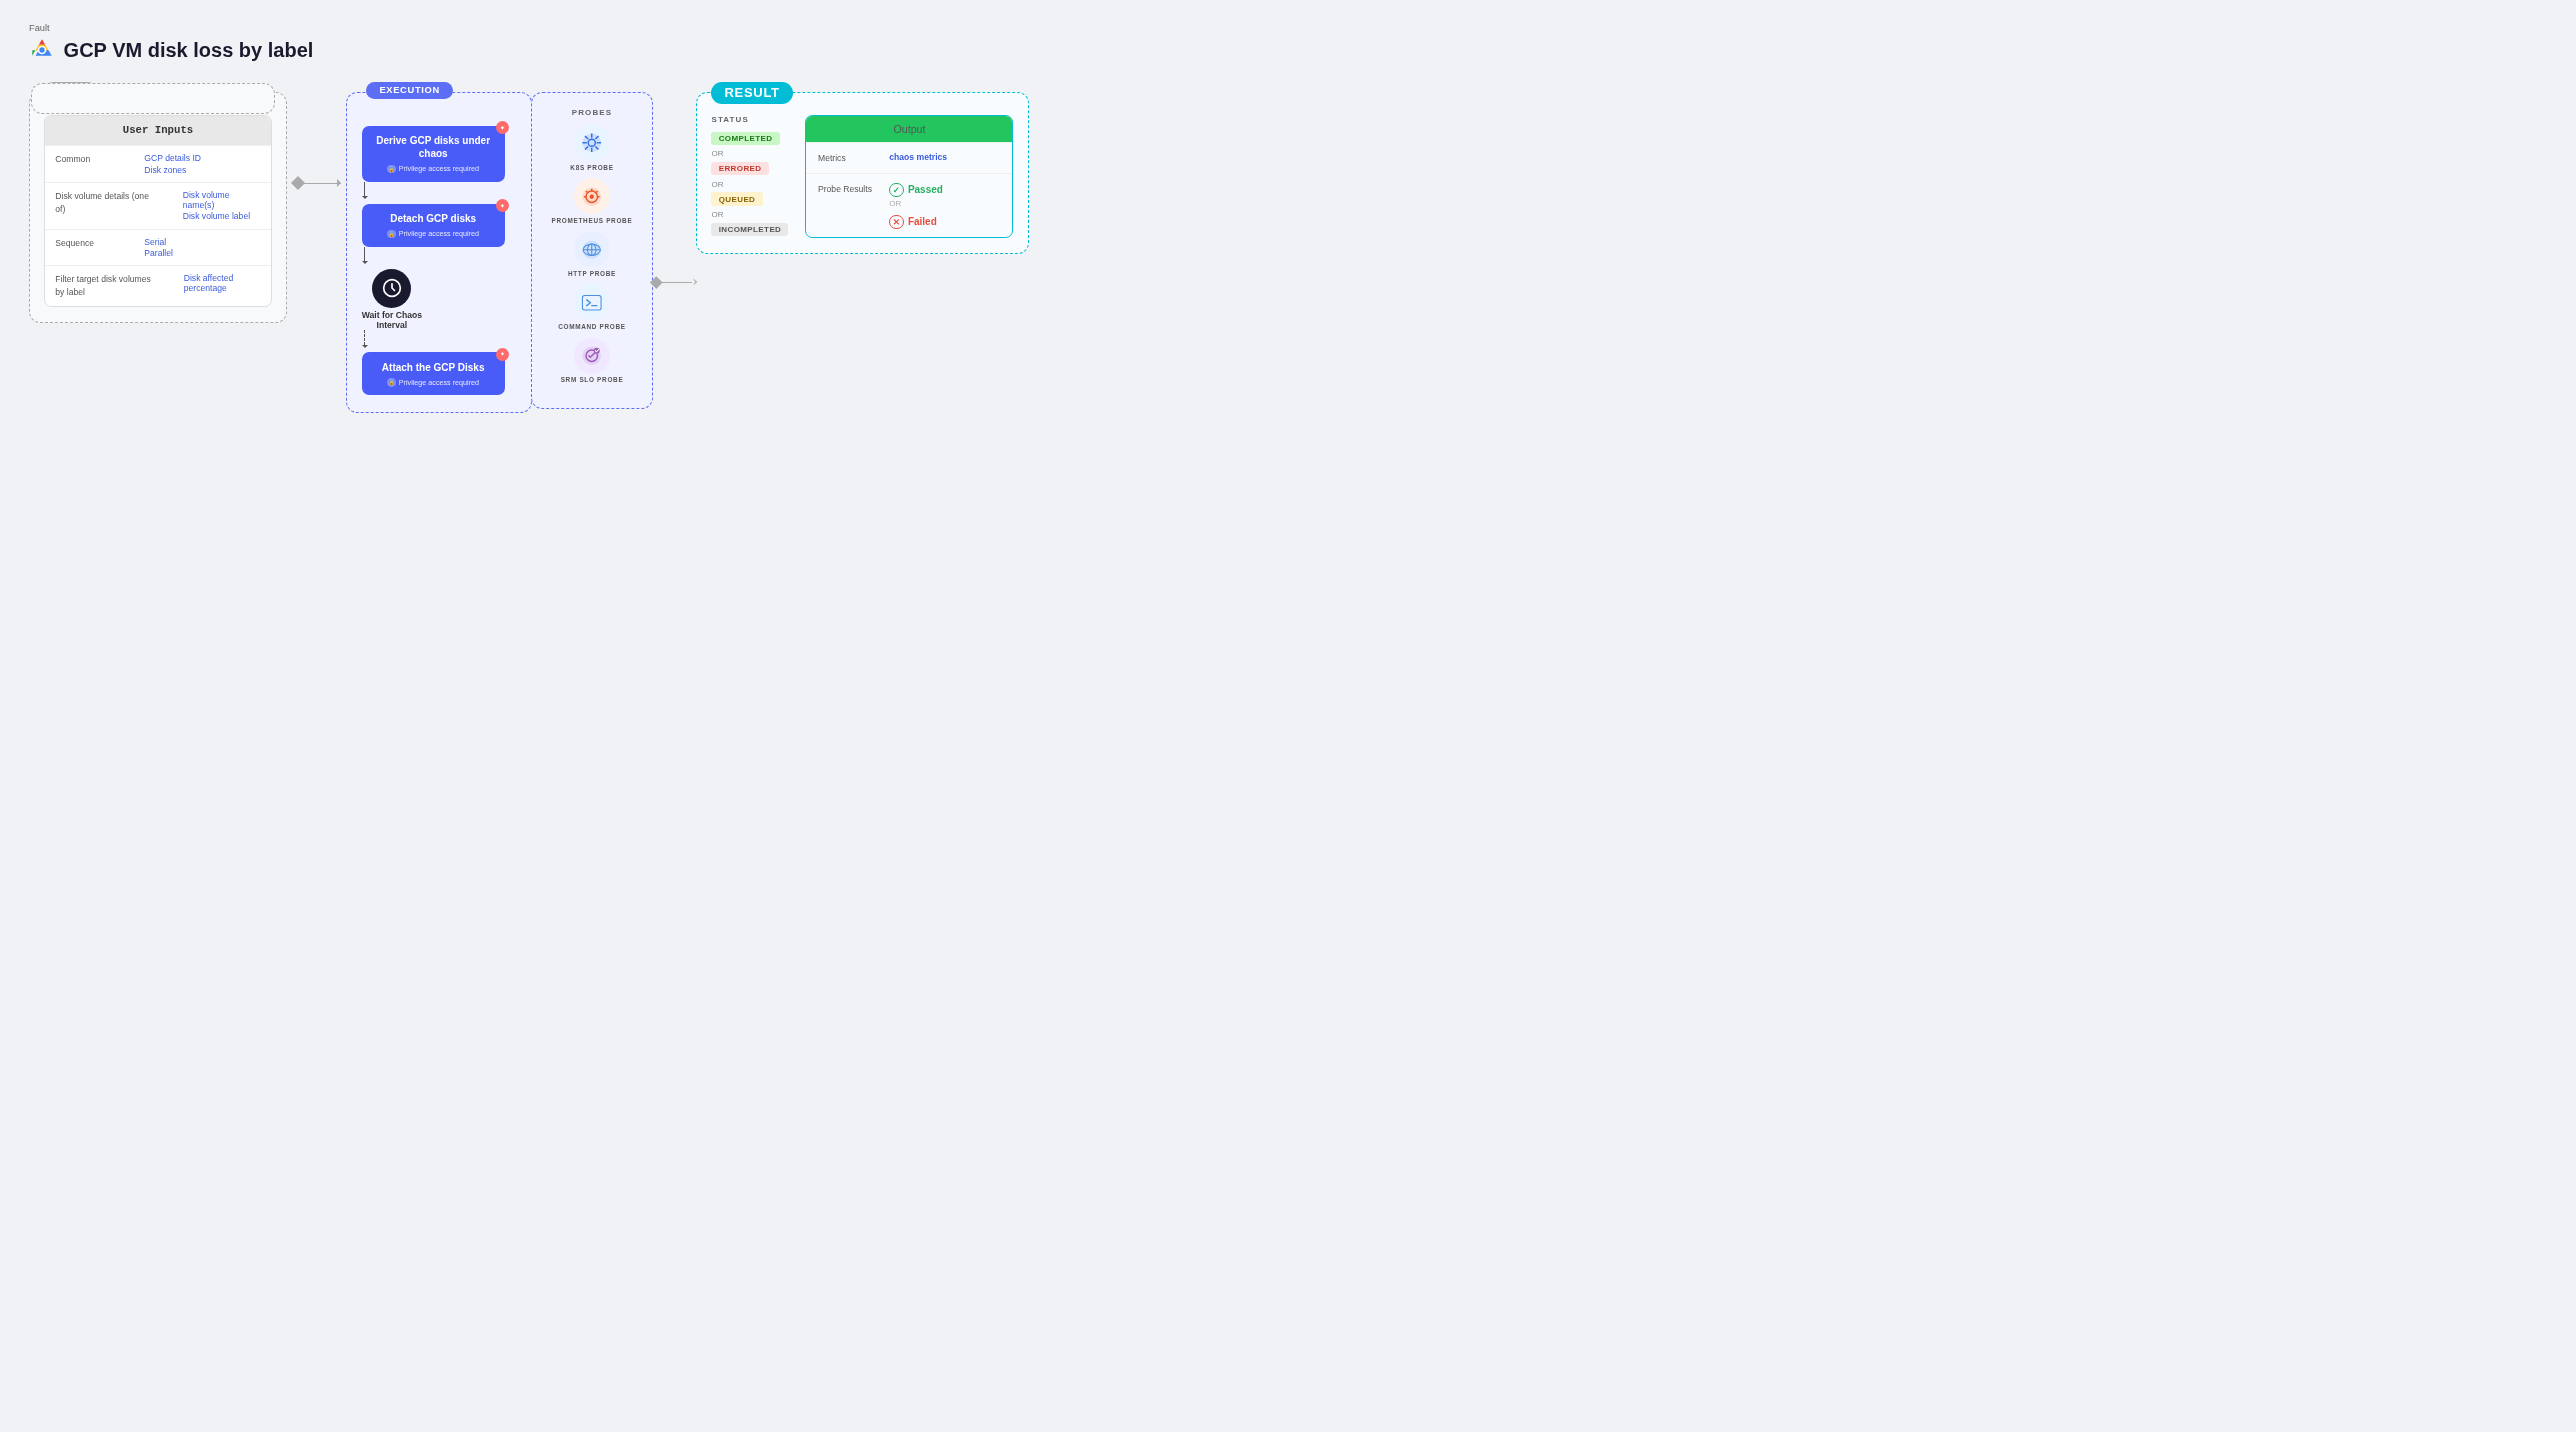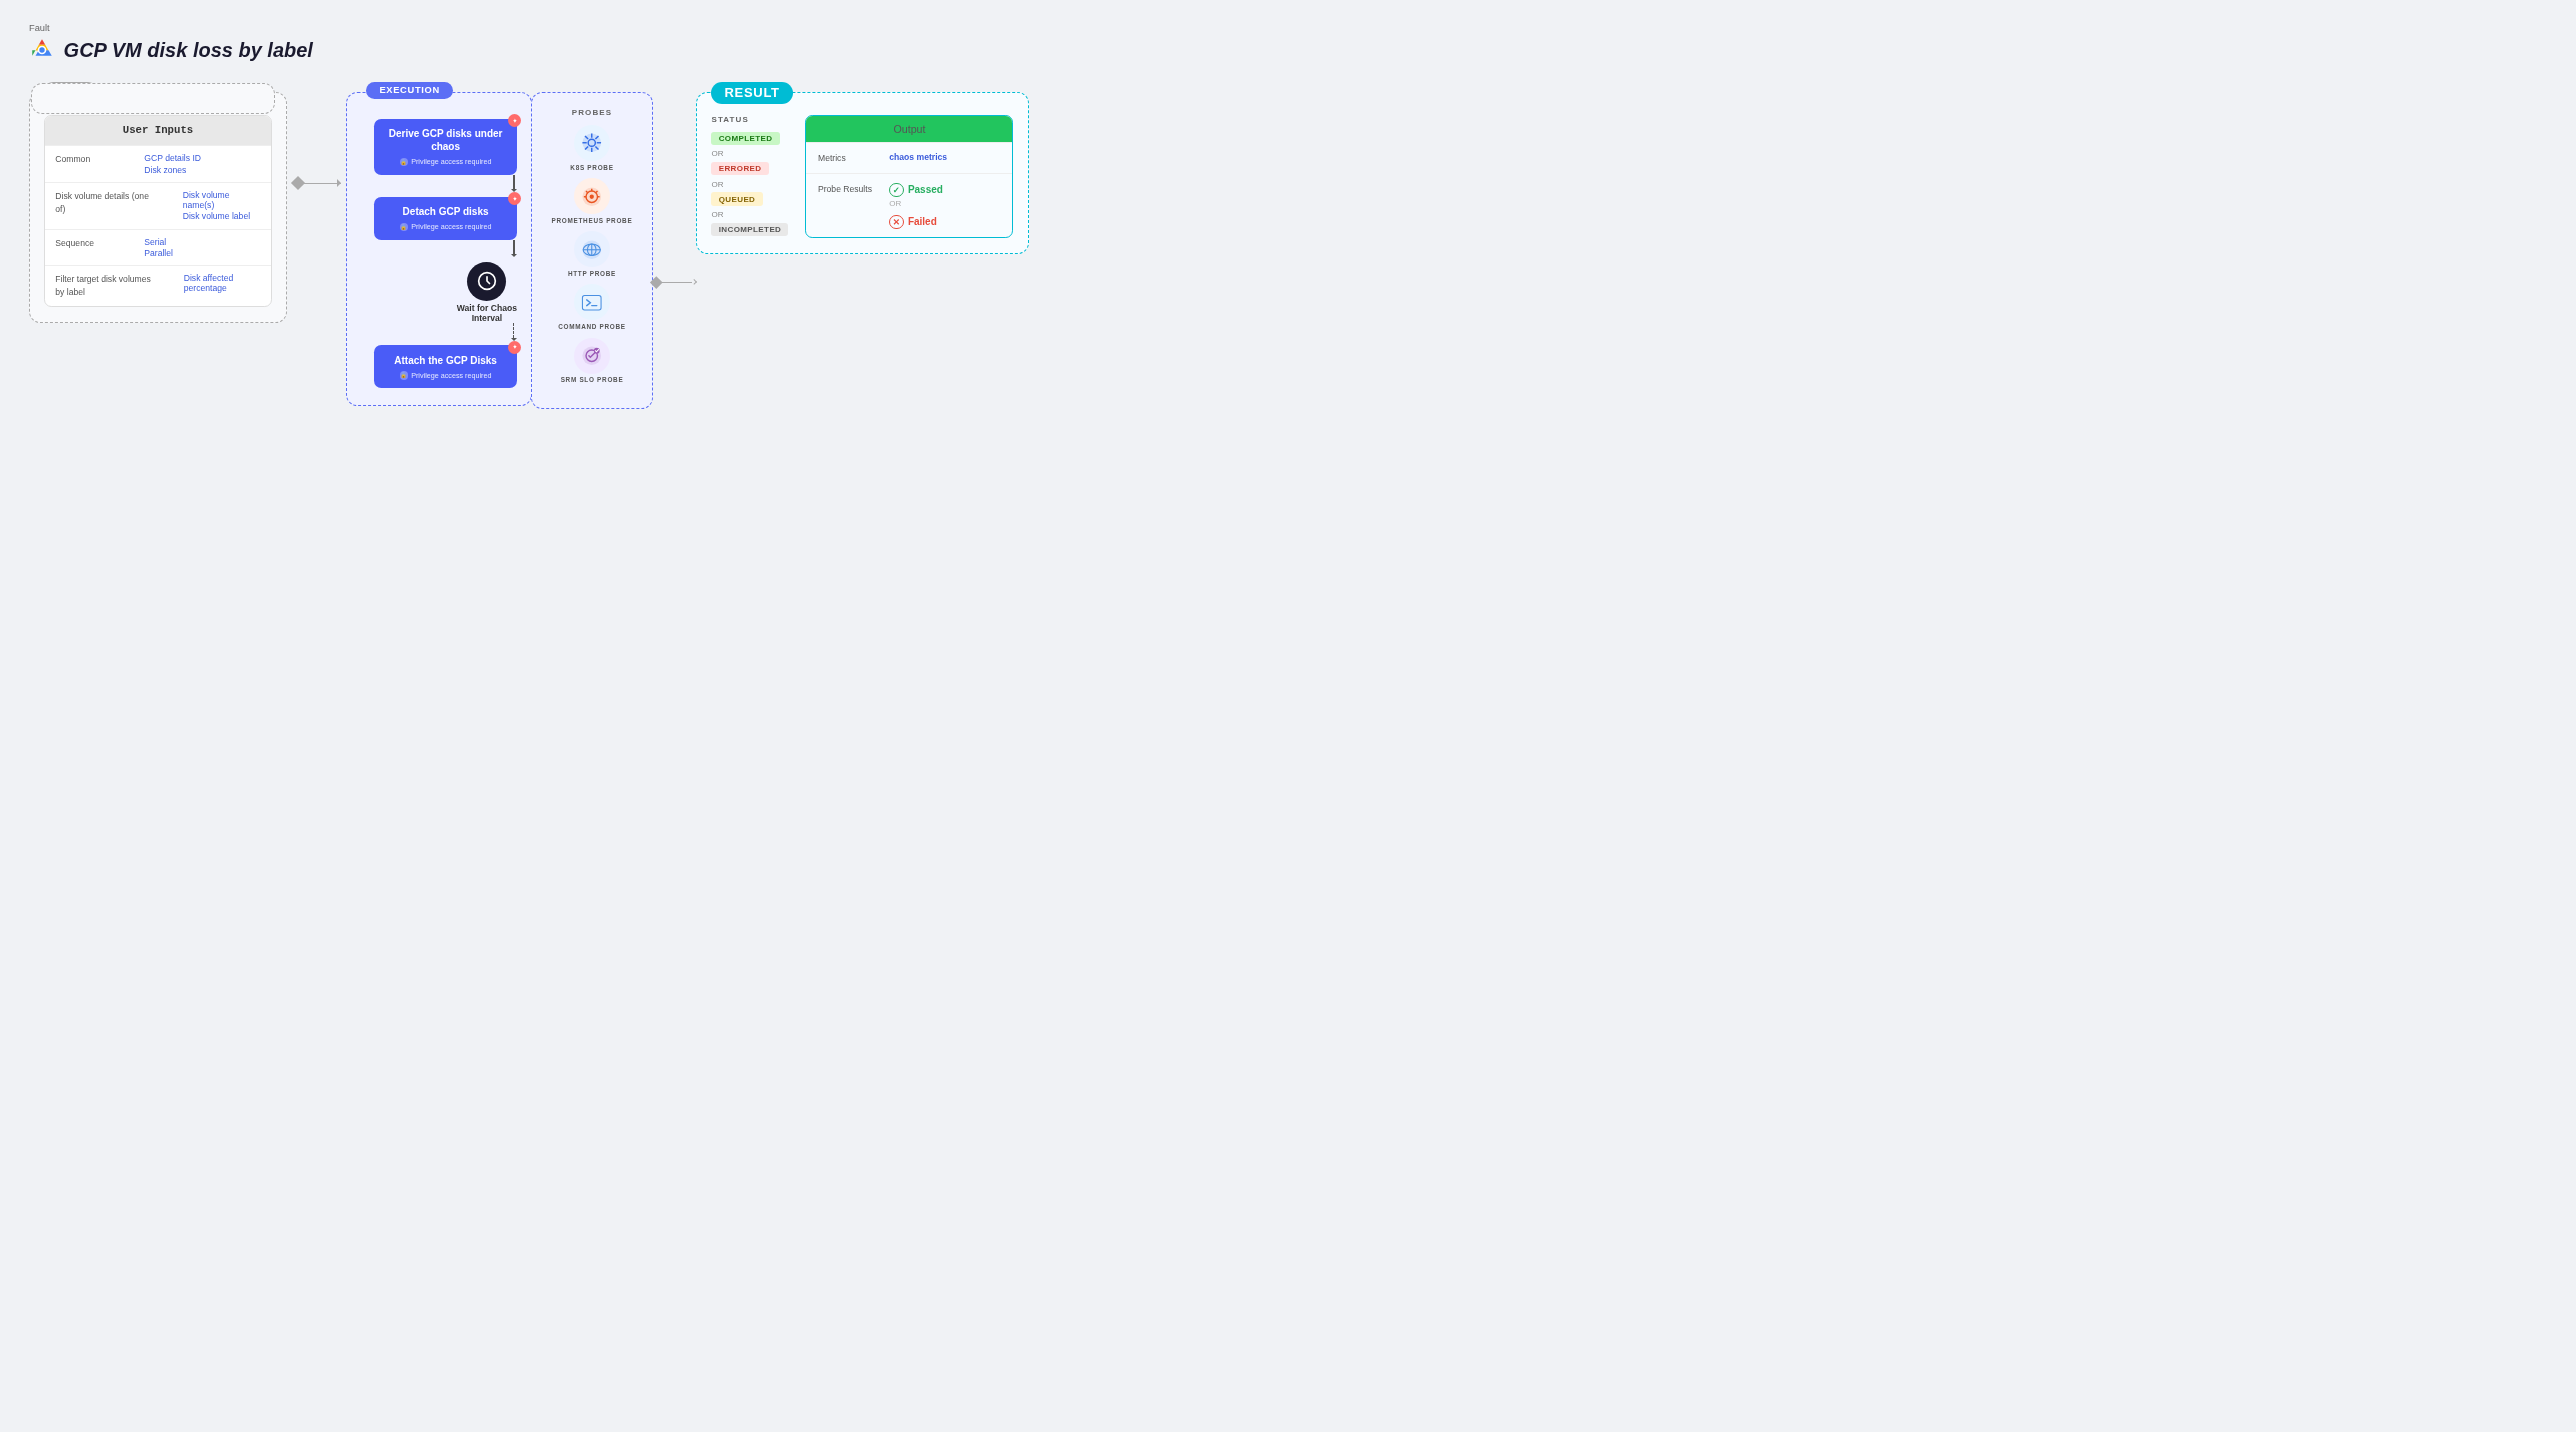--- a/index.html
+++ b/index.html
@@ -17,21 +17,20 @@
     .page-title {
       display: flex;
       align-items: center;
       gap: 8.6px;
       margin-bottom: 29px;
     }
     .page-title h1 {
       font-size: 20px;
       font-weight: 700;
       color: #1a1a2e;
-      font-style: italic;
     }
     .gcp-icon {
       width: 26px;
       height: 26px;
     }
     .diagram {
       display: flex;
       align-items: flex-start;
       gap: 0;
       width: 100%;
@@ -146,23 +145,23 @@
       border-radius: 14.3px;
       padding: 3.6px 13px;
       font-size: 9.3px;
       font-weight: 700;
       color: white;
       letter-spacing: 0.7px;
     }
     .exec-steps {
       display: flex;
       flex-direction: column;
-      align-items: flex-end;
+      align-items: flex-start;
       gap: 0;
-      margin-top: 11px;
+      margin-top: 18px;
     }
     .exec-card {
       background: #4a5cf7;
       border-radius: 7.2px;
       padding: 8.6px 11.5px;
       width: 143px;
       text-align: center;
       color: white;
       position: relative;
     }

